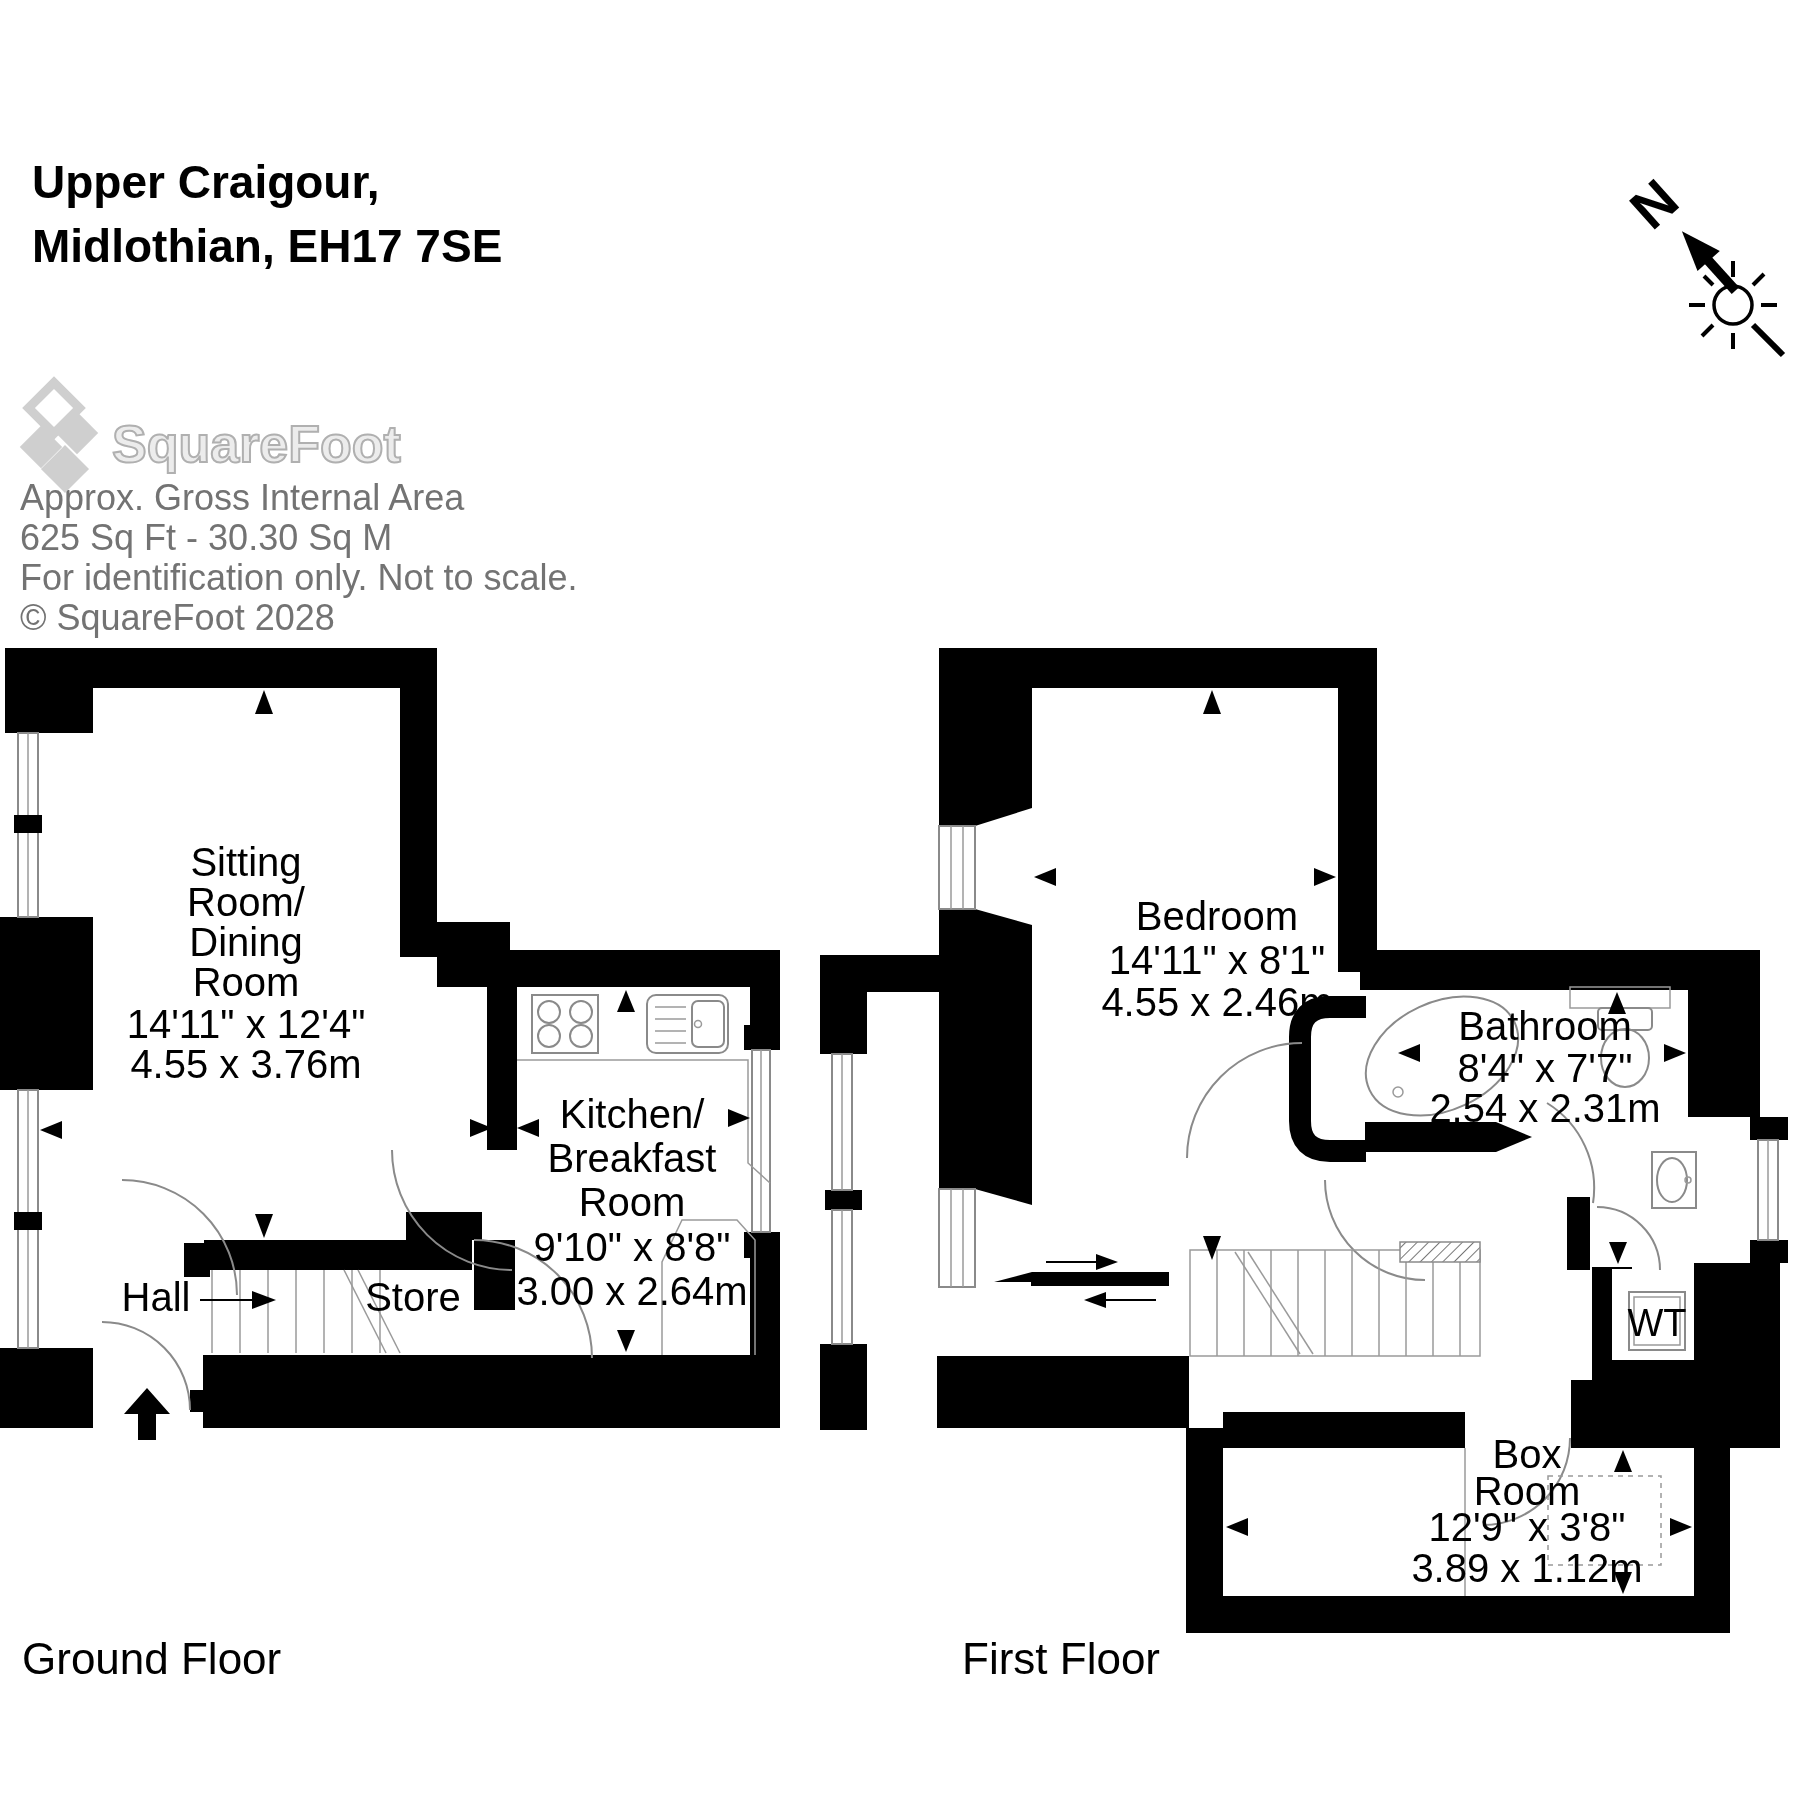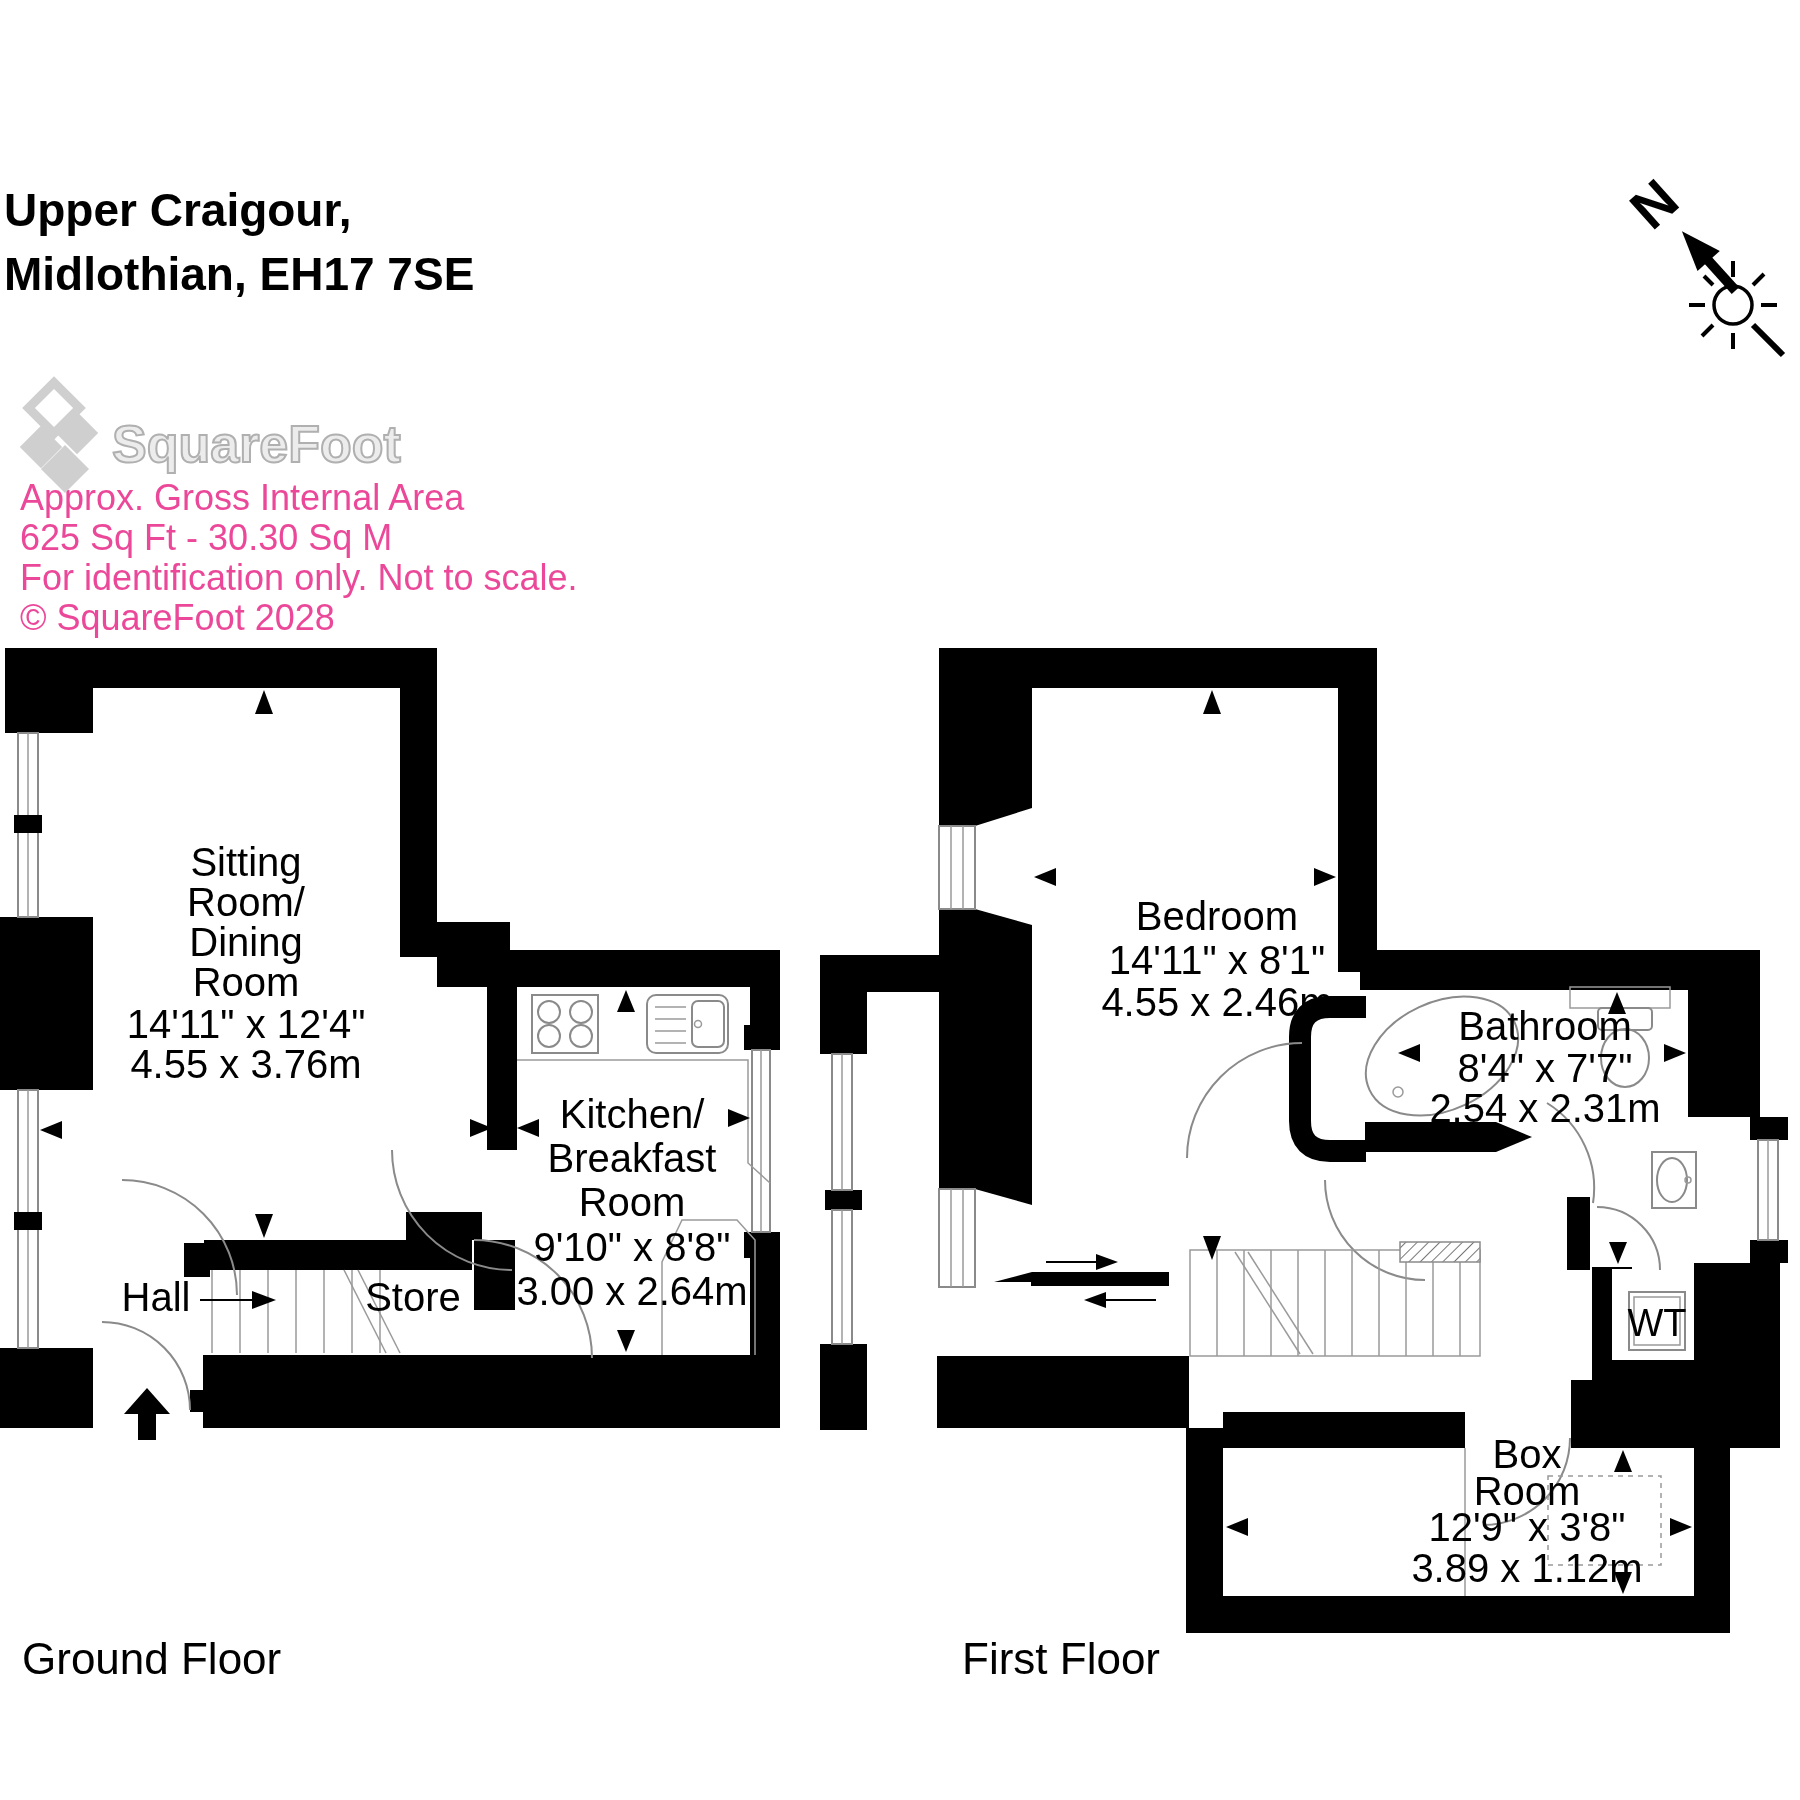--- a/index.html
+++ b/index.html
@@ -1,21 +1,21 @@
 <!DOCTYPE html>
 <html><head>
 <meta charset="utf-8">
 <style>
   html,body{margin:0;padding:0;background:#ffffff;}
   #page{position:relative;width:1800px;height:1800px;background:#fff;overflow:hidden;
         font-family:"Liberation Sans",sans-serif;}
   #plan-svg{position:absolute;left:0;top:0;}
-  .address{position:absolute;left:4px;top:150px;font-size:46px;font-weight:bold;
-           line-height:64px;color:#000;margin-top:28px;}
-  .areablock{position:absolute;left:20px;top:478px;font-size:36px;line-height:40px;color:#ec4899;}
+  .address{position:absolute;left:32px;top:150px;font-size:46px;font-weight:bold;
+           line-height:64px;color:#000;}
+  .areablock{position:absolute;left:20px;top:478px;font-size:36px;line-height:40px;color:#737373;}
   .room-label{font-size:40px;fill:#000;text-anchor:middle;}
   .small-label{font-size:40px;fill:#000;text-anchor:middle;}
   .floor-label{font-size:44px;fill:#000;text-anchor:start;}
   .wt-label{font-size:38px;fill:#000;text-anchor:middle;}
   .thin{stroke:#8a8a8a;stroke-width:2;fill:none;}
   .thin15{stroke:#9a9a9a;stroke-width:1.5;fill:none;}
   .wall{fill:#000;stroke:none;}
   .winbox{fill:#fff;stroke:#8a8a8a;stroke-width:2;}
   .whitecut{fill:#fff;stroke:none;}
   .arrow{fill:#000;stroke:none;}

